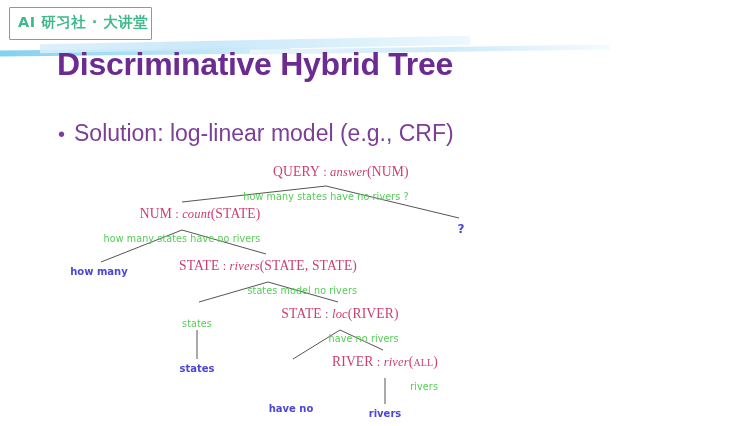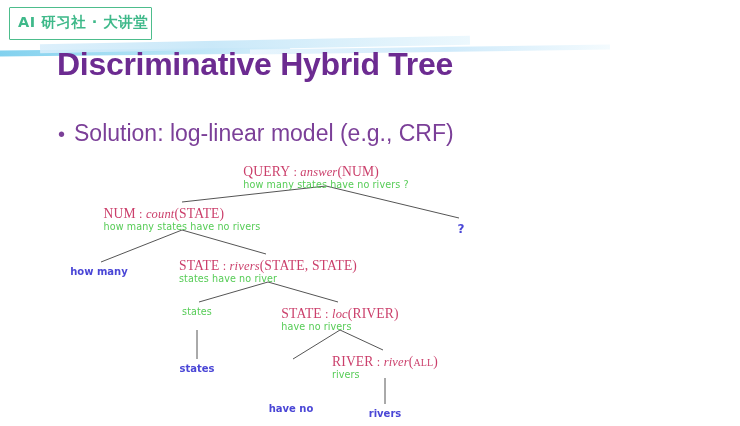--- a/index.html
+++ b/index.html
@@ -102,21 +102,21 @@
     height: 268px;
   }
   #tree-edges {
     position: absolute;
     left: 0; top: 0;
     width: 740px; height: 268px;
   }
 
   .node {
     position: absolute;
-    text-align: left;
+    text-align: right;
     white-space: nowrap;
     transform: translateX(-50%);
     line-height: 1.12;
   }
   .nt {
     font-family: "Liberation Serif", serif;
     font-size: 12.5px;
     color: #cb3f6b;
     letter-spacing: 0.15px;
   }
@@ -124,21 +124,21 @@
     font-variant: small-caps;
     font-size: 13.6px;
   }
   .nt .fn {
     font-style: italic;
   }
   .phrase {
     font-family: "DejaVu Sans", sans-serif;
     font-size: 9.6px;
     color: #56cc56;
-    margin-top: 1px;
+    margin-top: 13px;
     letter-spacing: 0.1px;
   }
   .leaf {
     position: absolute;
     transform: translateX(-50%);
     font-family: "DejaVu Sans", sans-serif;
     font-size: 10px;
     font-weight: bold;
     color: #4a46d6;
     white-space: nowrap;
@@ -189,21 +189,21 @@
         <div class="node" style="left: 326px; top: 6px;">
           <div class="nt"><span class="sc">QUERY</span><span> : </span><span class="fn">answer</span><span class="sc">(NUM)</span></div>
           <div class="phrase">how many states have no rivers ?</div>
         </div>
         <div class="node" style="left: 182px; top: 48px;">
           <div class="nt"><span class="sc">NUM</span><span> : </span><span class="fn">count</span><span class="sc">(STATE)</span></div>
           <div class="phrase">how many states have no rivers</div>
         </div>
         <div class="node" style="left: 268px; top: 100px;">
           <div class="nt"><span class="sc">STATE</span><span> : </span><span class="fn">rivers</span><span class="sc">(STATE, STATE)</span></div>
-          <div class="phrase">states have no river</div>
+          <div class="phrase">states model no rivers</div>
         </div>
         <div class="node" style="left: 197px; top: 148px;">
           <div class="phrase">states</div>
         </div>
         <div class="node" style="left: 340px; top: 148px;">
           <div class="nt"><span class="sc">STATE</span><span> : </span><span class="fn">loc</span><span class="sc">(RIVER)</span></div>
           <div class="phrase">have no rivers</div>
         </div>
         <div class="node" style="left: 385px; top: 196px;">
           <div class="nt"><span class="sc">RIVER</span><span> : </span><span class="fn">river</span><span class="sc">(all)</span></div>

